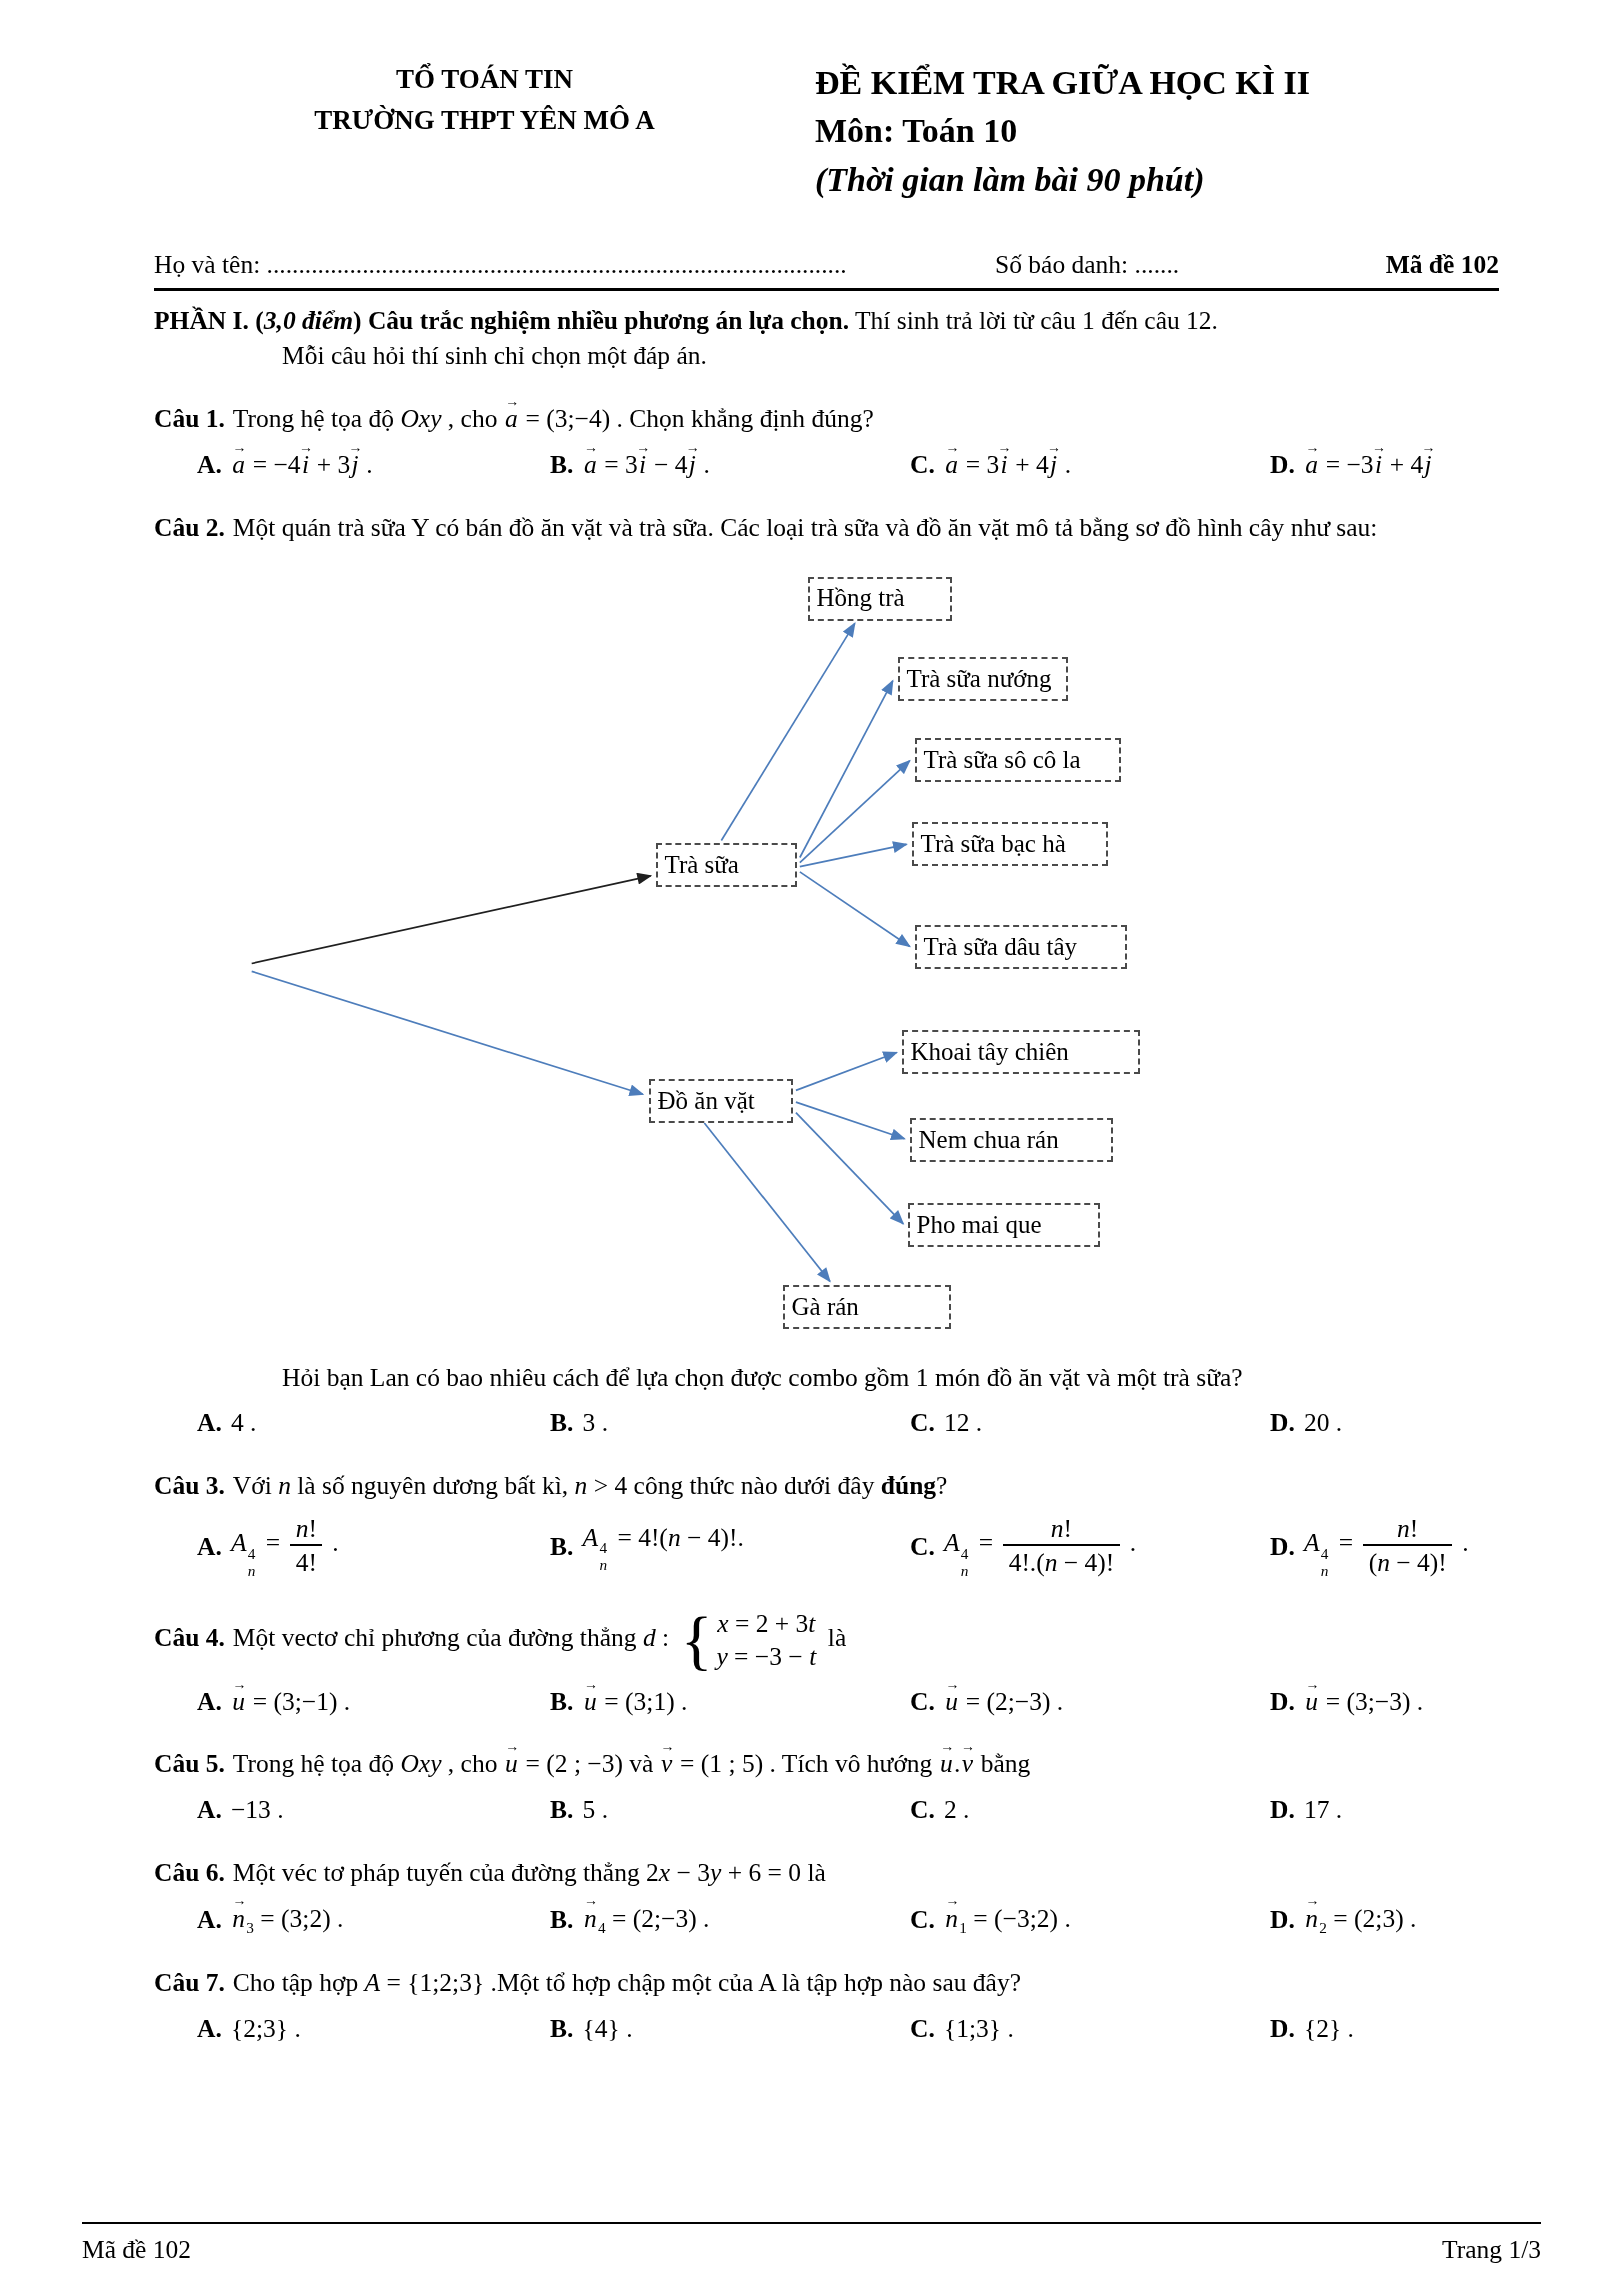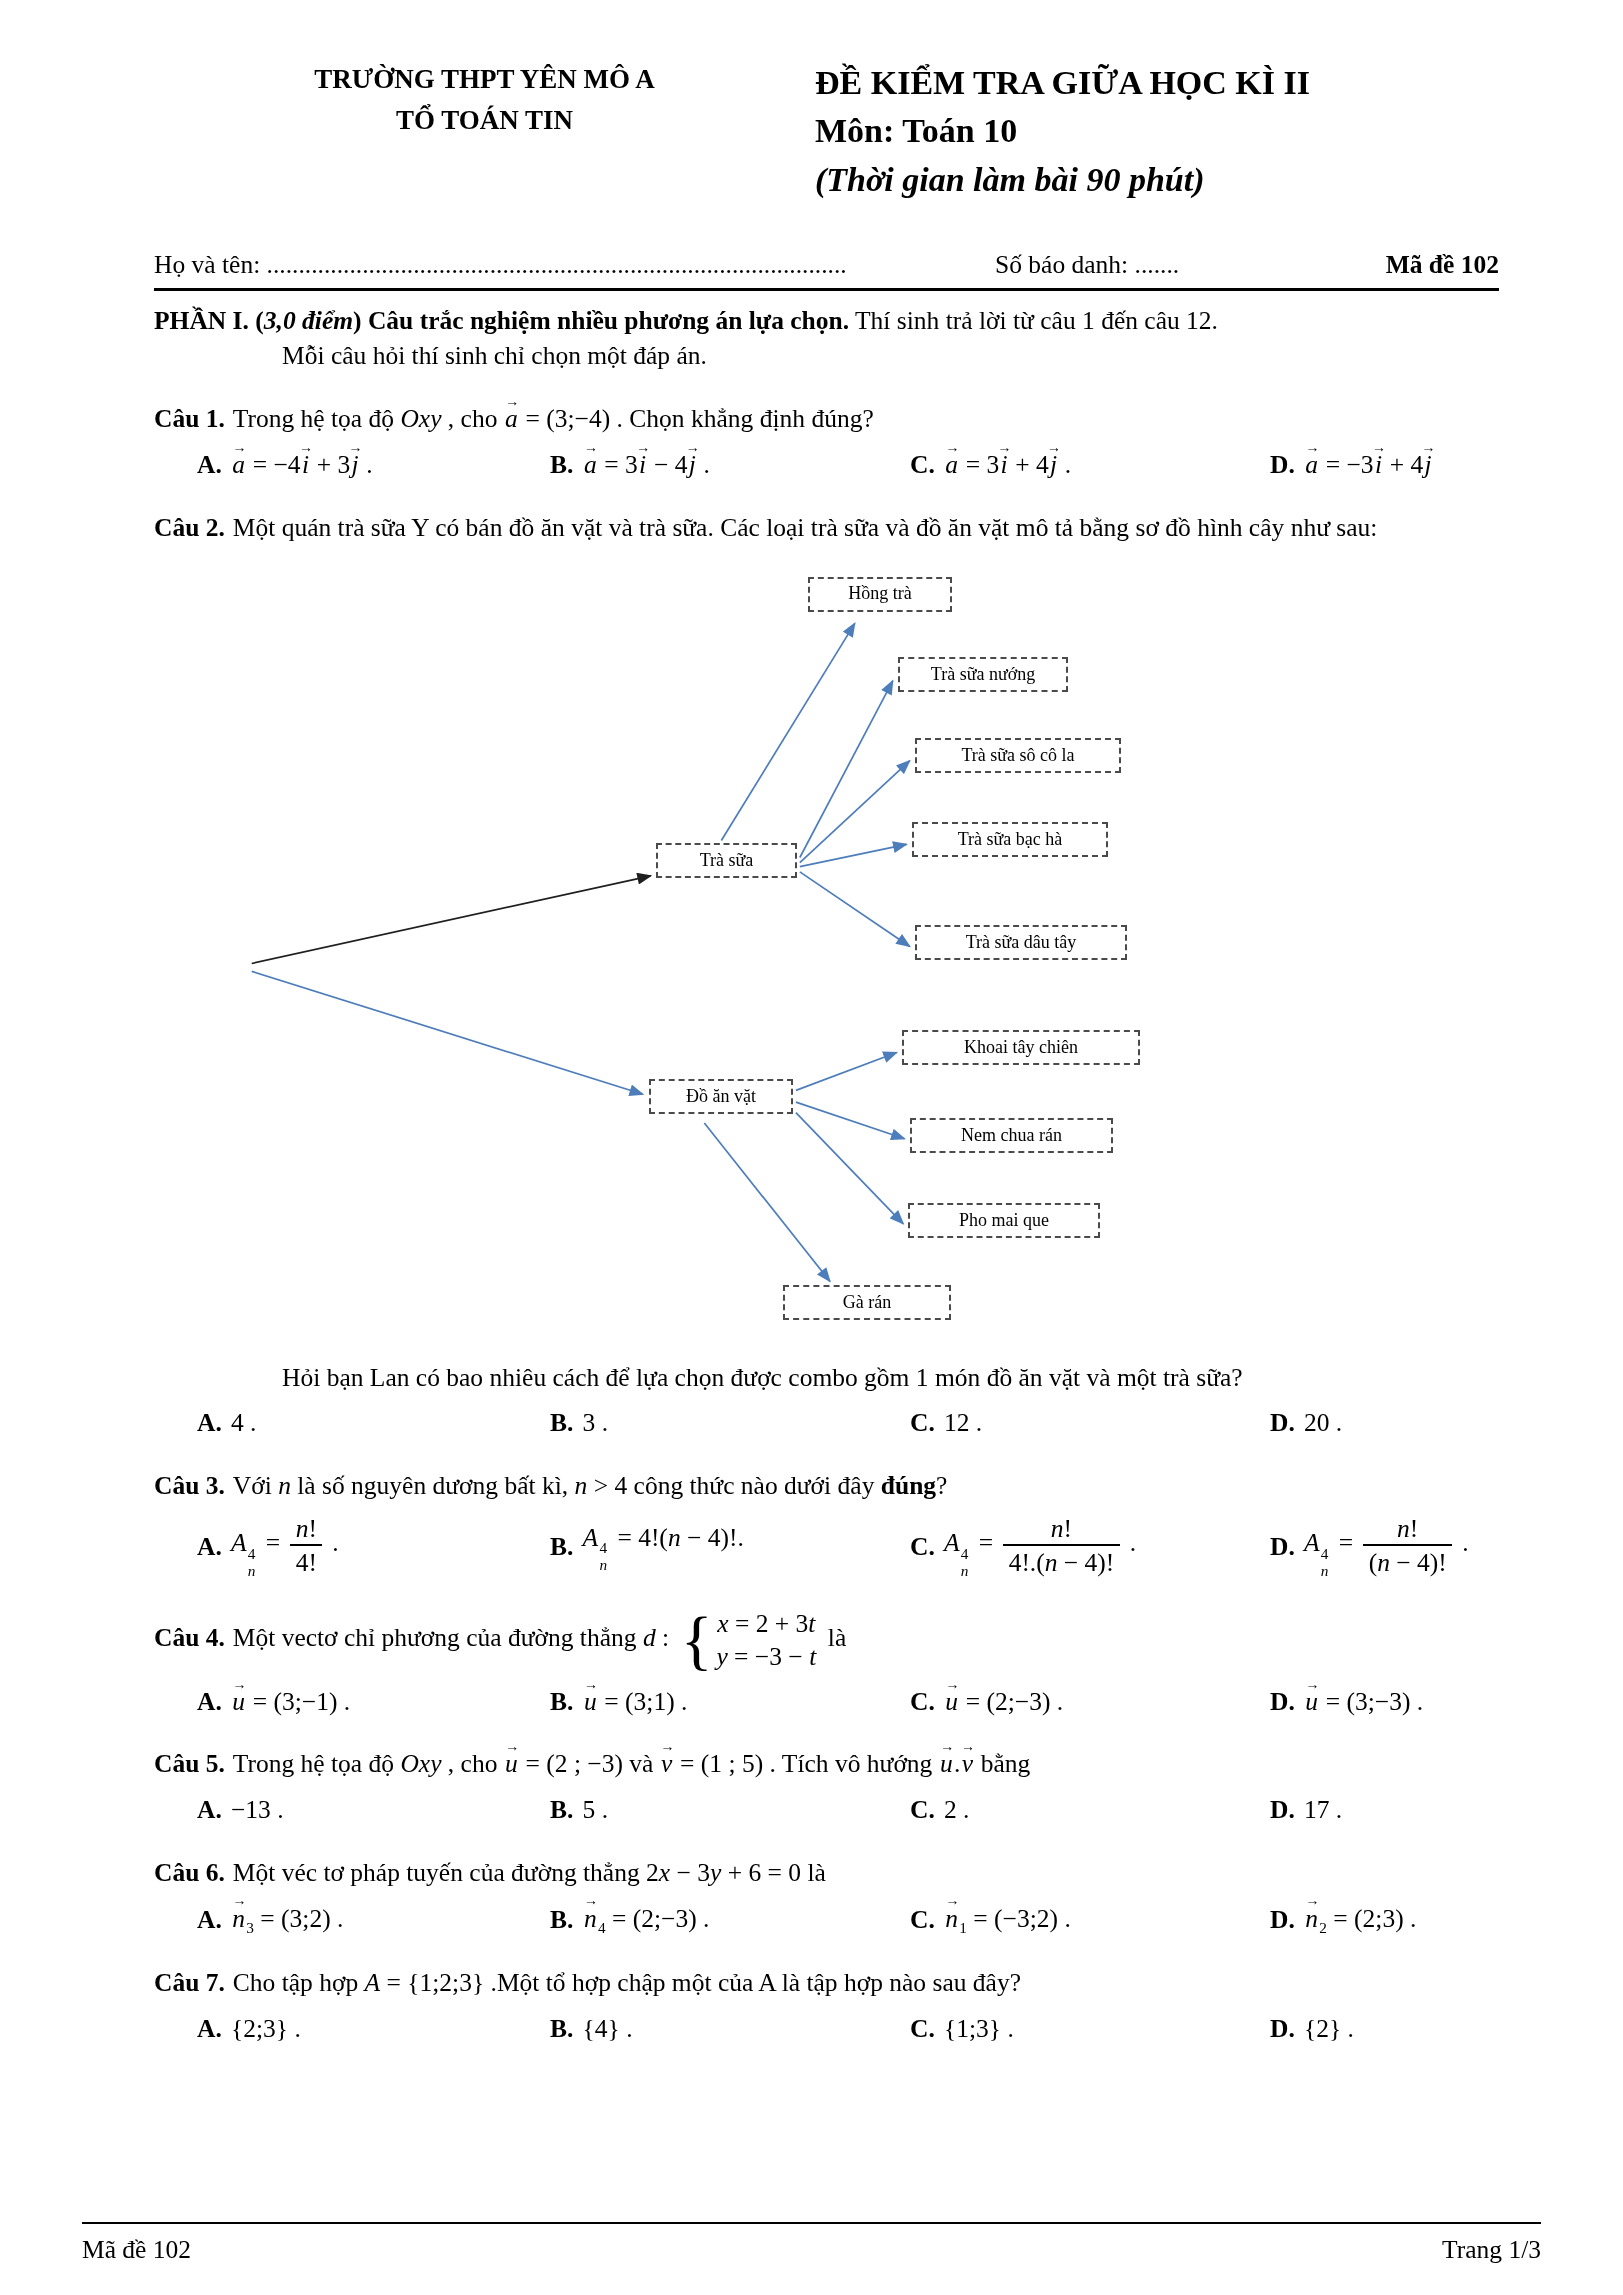--- a/index.html
+++ b/index.html
@@ -48,22 +48,22 @@
     margin:0 3.9px;line-height:1.15;}
   .frac .fn{padding:0 5.2px 1.3px;}
   .frac .fd{border-top:2px solid #000;padding:1.3px 5.2px 0;}
   .cases{display:inline-flex;align-items:center;vertical-align:middle;margin:0 5.2px;}
   .cases .brace{font-size:2.6em;line-height:0.85;font-weight:400;margin-right:3.9px;}
   .cases .cl{display:inline-flex;flex-direction:column;line-height:1.3;text-align:center;}
 
   
   .diagram{position:relative;width:955px;height:772px;margin:22px 0 9.2px 82px;}
   .diagram svg.arrows{position:absolute;inset:0;width:100%;height:100%;}
-  .dnode{position:absolute;border:2px dashed #4a4a4a;background:#fff;text-align:center;
-    padding:3.9px 6.5px;font-size:18px;line-height:1.3;}
+  .dnode{position:absolute;border:2px dashed #4a4a4a;background:#fff;text-align:left;
+    padding:3.9px 6.5px;font-size:25px;line-height:1.3;}
   .n-hongtra{left:572px;top:9.8px;width:144px;}
   .n-nuong{left:662px;top:90px;width:170px;}
   .n-socola{left:679px;top:171px;width:206px;}
   .n-bacha{left:676px;top:255px;width:196px;}
   .n-trasua{left:420px;top:276px;width:141px;}
   .n-dautay{left:679px;top:358px;width:212px;}
   .n-khoaitay{left:666px;top:463px;width:238px;}
   .n-doanvat{left:413px;top:512px;width:144px;}
   .n-nemchua{left:674px;top:551px;width:203px;}
   .n-phomai{left:672px;top:636px;width:192px;}
@@ -73,22 +73,22 @@
   .footer{position:absolute;left:82px;right:82px;bottom:27.5px;border-top:2px solid #000;
     padding-top:7.9px;display:flex;justify-content:space-between;}
 </style>
 </head>
 <body>
 
 <div class="page">
 
   <header class="hdr">
     <div class="hdr-left">
+      <div>TỔ TOÁN TIN</div>
       <div>TRƯỜNG THPT YÊN MÔ A</div>
-      <div>TỔ TOÁN TIN</div>
     </div>
     <div class="hdr-right">
       <div>ĐỀ KIỂM TRA GIỮA HỌC KÌ II</div>
       <div>Môn: Toán 10</div>
       <div class="it">(Thời gian làm bài 90 phút)</div>
     </div>
   </header>
 
   <div class="info">
     <span class="name">Họ và tên: ...........................................................................................</span>

